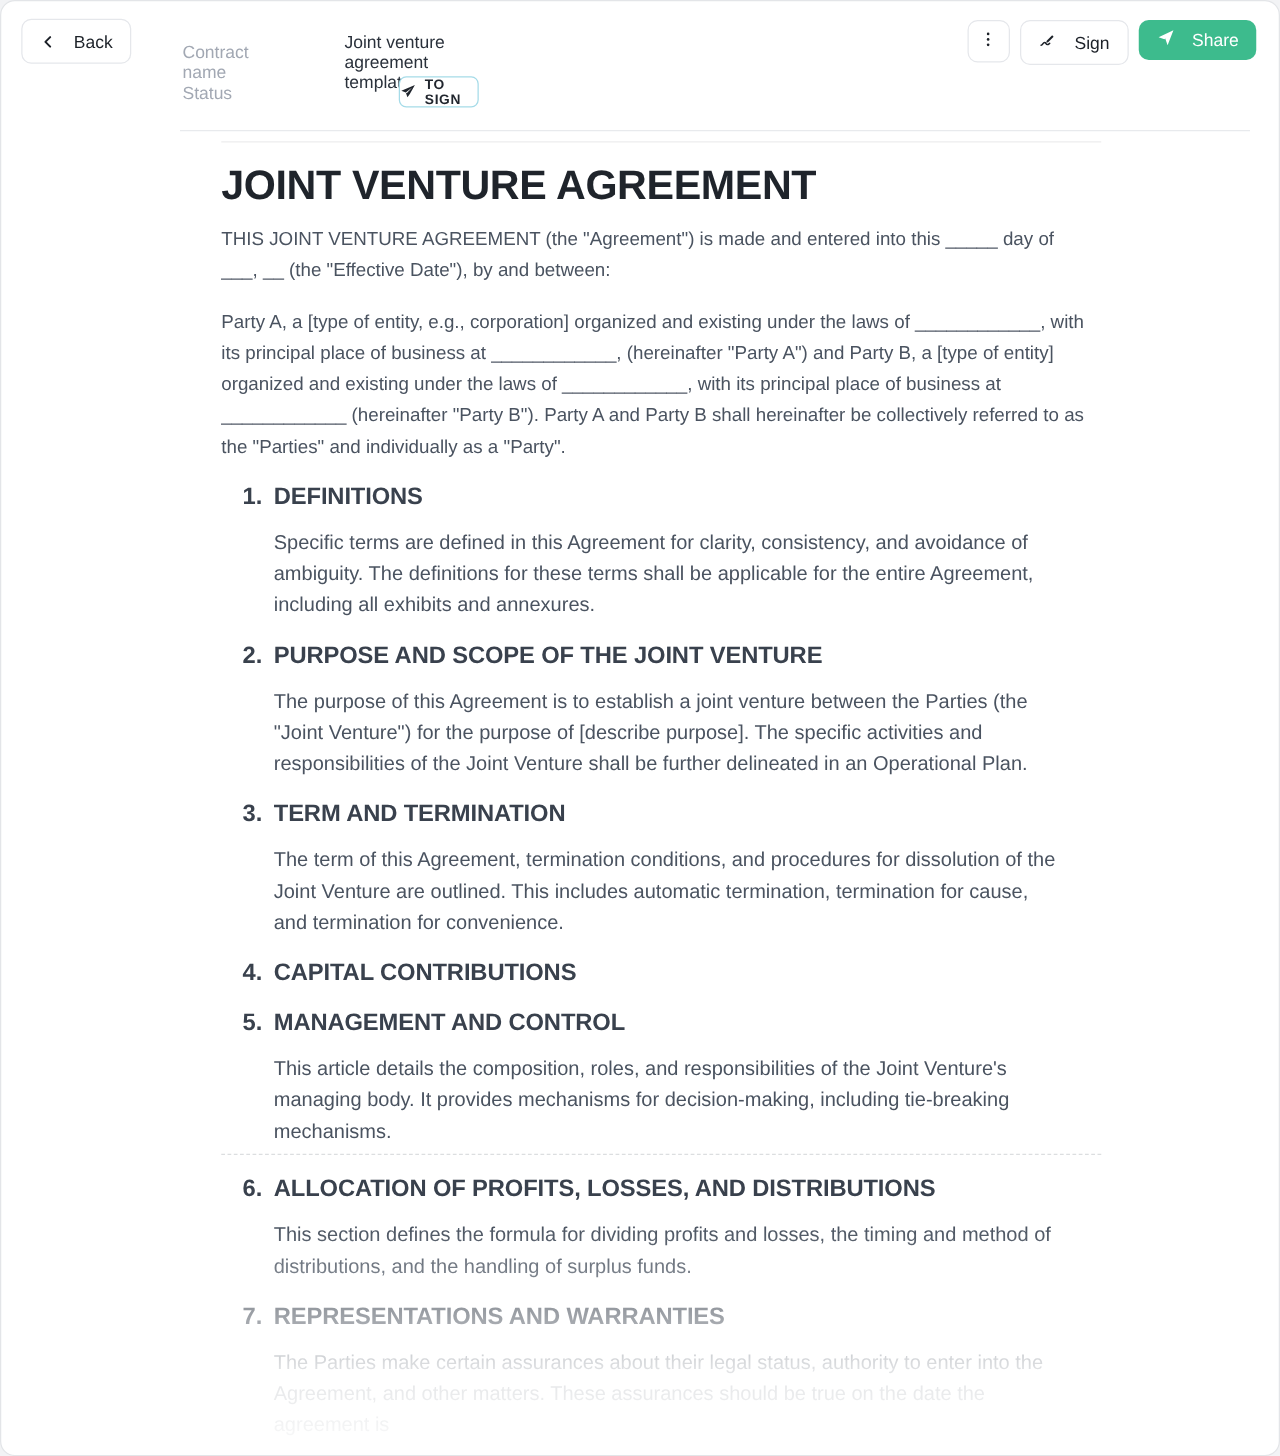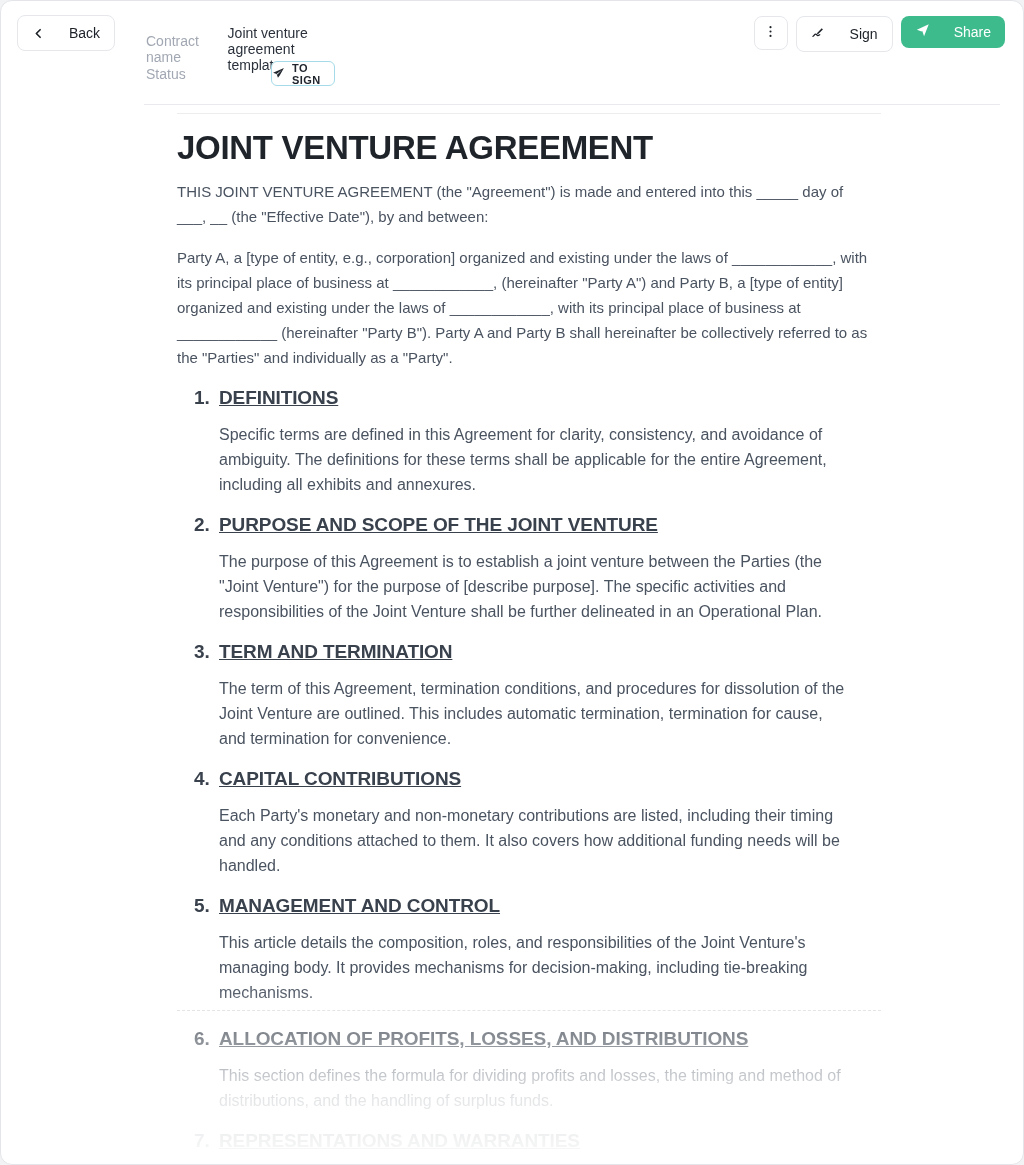--- a/index.html
+++ b/index.html
@@ -14,30 +14,30 @@
     width: 1024px;
     height: 1165px;
     background: #ffffff;
     border: 1px solid #e3e5e8;
     border-radius: 12px;
     overflow: hidden;
   }
   
   .header { position: relative; height: 103px; }
   .btn {
-    display: inline-flex; align-items: center; gap: 24px;
+    display: inline-flex; align-items: center; gap: 14px;
     background: #fff; border: 1px solid #e5e7eb; border-radius: 8px;
     font-family: "Liberation Sans", sans-serif;
     font-size: 14px; font-weight: 500; color: #1c2128;
     padding: 0 14px; height: 36px; cursor: pointer; text-align: right;
   }
   .back-btn { position: absolute; left: 16px; top: 14px; }
   .back-btn svg { display: block; }
   .meta { position: absolute; left: 145px; top: 0; }
-  .meta-row { position: absolute; left: 0; display: flex; align-items: center; }
+  .meta-row { position: absolute; left: 0; display: flex; align-items: center; gap: 48px; }
   .meta-row.row1 { top: 24px; }
   .meta-row.row2 { top: 60px; }
   .meta-label { width: 138px; font-size: 14px; color: #a2a8b3; }
   .meta-value { font-size: 14px; color: #2a313b; font-weight: 500; }
   .status-badge {
     display: inline-flex; align-items: center; gap: 7px;
     border: 1px solid #a5dbe8; border-radius: 6px; background: #fff;
     height: 25px; padding: 0 0;
     font-size: 11px; font-weight: 700; letter-spacing: 0.5px; color: #21262e;
     cursor: default;
@@ -69,21 +69,21 @@
     margin-bottom: 16px; width: 692px;
   }
   .doc-section { margin-top: 16px; }
   .sec-head { display: flex; margin-bottom: 12px; line-height: 24px; }
   .sec-num {
     margin-left: 17px; width: 25px; flex: 0 0 25px;
     font-size: 19px; font-weight: 700; color: #39414d;
   }
   .sec-title {
     font-size: 19px; font-weight: 700; color: #39414d;
-    letter-spacing: -0.1px; line-height: 24px; text-decoration: underline;
+    letter-spacing: -0.1px; line-height: 24px;
   }
   .sec-body {
     margin-left: 42px; width: 634px;
     font-size: 16px; line-height: 25px; color: #4a5360;
   }
   .page-break {
     border-top: 1px dashed #dcdee0;
     margin-top: 5px;
   }
   
@@ -190,21 +190,20 @@
       <h2 class="sec-title">TERM AND TERMINATION</h2>
     </div>
     <p class="sec-body">The term of this Agreement, termination conditions, and procedures for dissolution of the Joint Venture are outlined. This includes automatic termination, termination for cause, and termination for convenience.</p>
   </section>
 
   <section class="doc-section">
     <div class="sec-head">
       <span class="sec-num">4.</span>
       <h2 class="sec-title">CAPITAL CONTRIBUTIONS</h2>
     </div>
-    <p class="sec-body">Each Party's monetary and non-monetary contributions are listed, including their timing and any conditions attached to them. It also covers how additional funding needs will be handled.</p>
   </section>
 
   <section class="doc-section">
     <div class="sec-head">
       <span class="sec-num">5.</span>
       <h2 class="sec-title">MANAGEMENT AND CONTROL</h2>
     </div>
     <p class="sec-body">This article details the composition, roles, and responsibilities of the Joint Venture's managing body. It provides mechanisms for decision-making, including tie-breaking mechanisms.</p>
   </section>
 <div class="page-break"></div>

